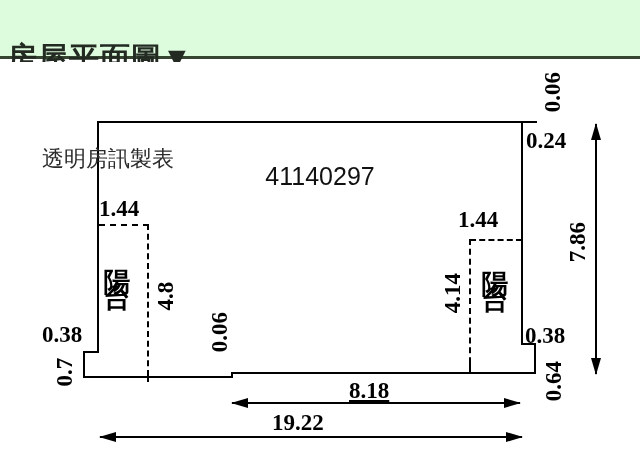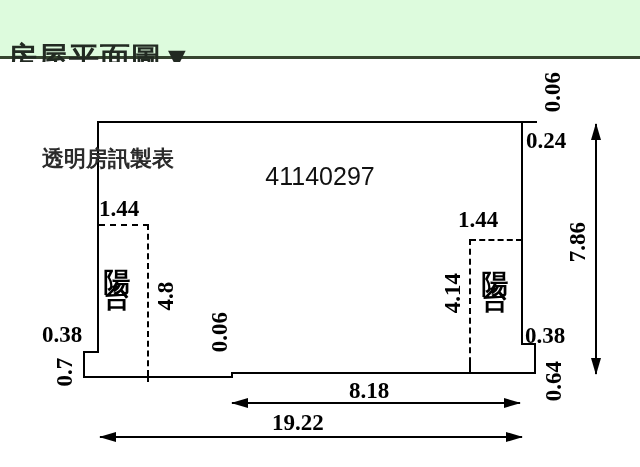--- a/index.html
+++ b/index.html
@@ -31,21 +31,20 @@
   
   .dim{
     position:absolute;color:#000;white-space:nowrap;
     font-family:"Liberation Serif", serif;
     font-weight:bold;font-size:23px;line-height:1;
   }
   .rot{transform:translate(-50%,-50%) rotate(-90deg);}
   .cjk-note{
     position:absolute;color:#2b2b2b;font-size:22px;white-space:nowrap;
     font-family:"Liberation Sans", sans-serif;
-    font-weight:bold;
   }
   .case-num{
     position:absolute;color:#111;font-size:25px;text-align:center;white-space:nowrap;
     font-family:"Liberation Sans", sans-serif;
     margin-top:16px;
   }
   .floor-label{
     position:absolute;color:#000;font-size:30px;font-weight:bold;
     letter-spacing:11px;white-space:nowrap;
     font-family:"Liberation Serif", serif;
@@ -111,21 +110,21 @@
   <div class="cjk-note" style="left:42px;top:82px;">透明房訊製表</div>
   <div class="case-num" style="left:255px;top:84px;width:130px;">41140297</div>
   <div class="balcony" style="left:103px;top:186px;">陽台</div>
   <div class="balcony" style="left:481px;top:188px;">陽台</div>
 
   <div class="dim" style="left:99px;top:135px;">1.44</div>
   <div class="dim" style="left:458px;top:146px;">1.44</div>
   <div class="dim" style="left:526px;top:67px;">0.24</div>
   <div class="dim" style="left:525px;top:262px;">0.38</div>
   <div class="dim" style="left:42px;top:261px;">0.38</div>
-  <div class="dim" style="left:349px;top:317px;">8.18</div>
+  <div class="dim" style="left:349px;top:317px;text-decoration:underline;">8.18</div>
   <div class="dim" style="left:272px;top:349px;">19.22</div>
 
   <div class="dim rot" style="left:552px;top:30px;">0.06</div>
   <div class="dim rot" style="left:577px;top:180px;">7.86</div>
   <div class="dim rot" style="left:553px;top:319px;">0.64</div>
   <div class="dim rot" style="left:64px;top:310px;">0.7</div>
   <div class="dim rot" style="left:219px;top:270px;">0.06</div>
   <div class="dim rot" style="left:165px;top:234px;">4.8</div>
   <div class="dim rot" style="left:452px;top:231px;">4.14</div>
 

